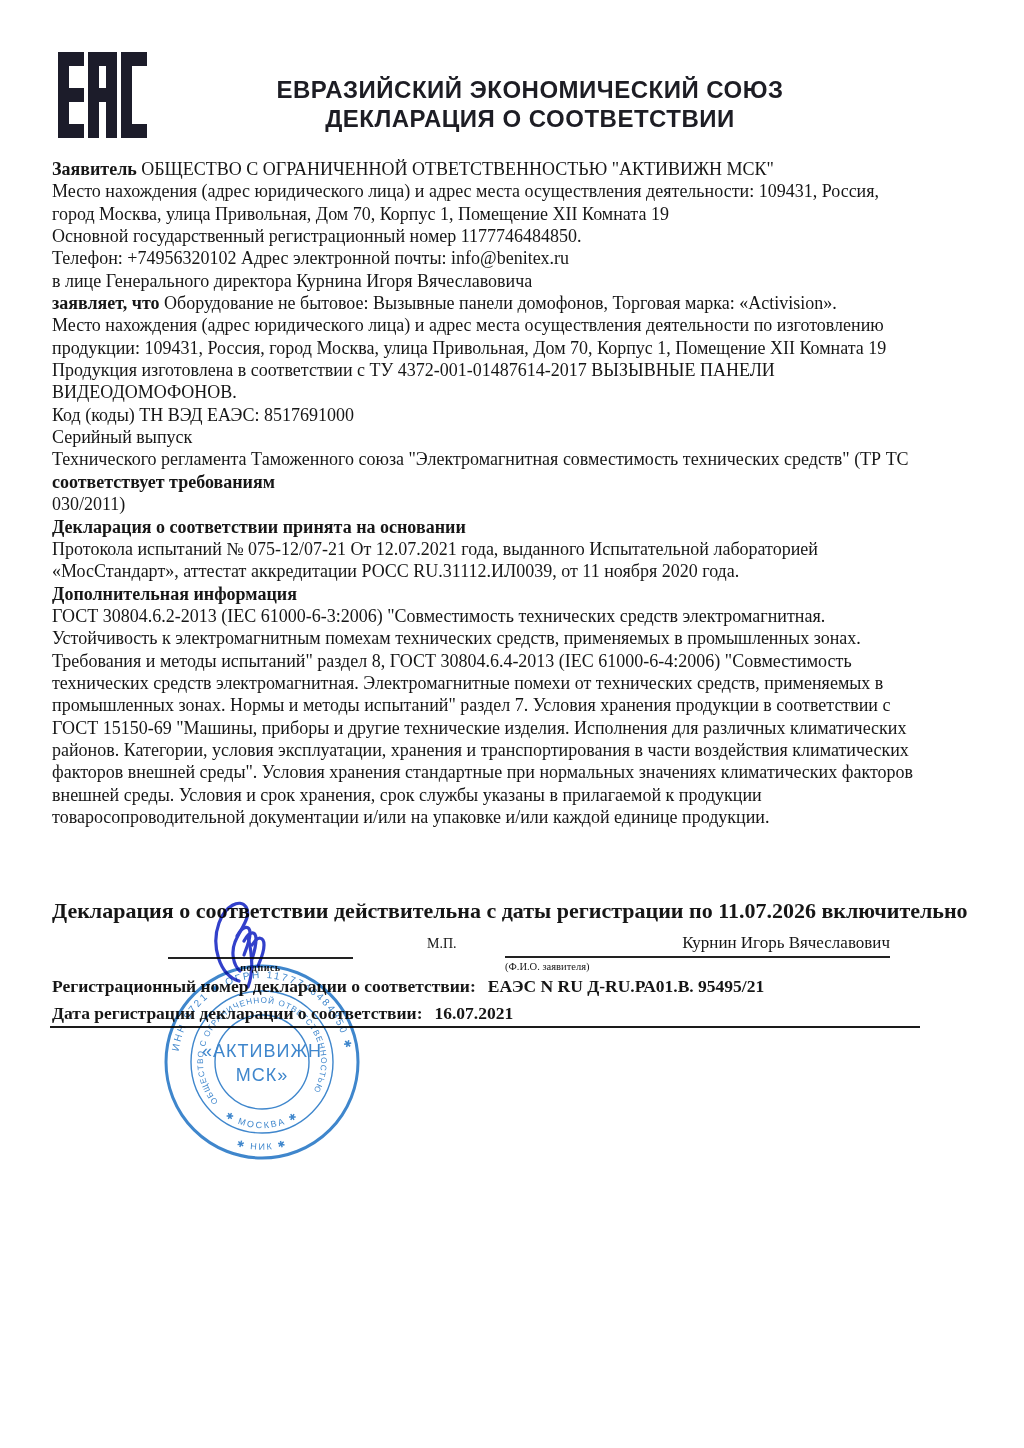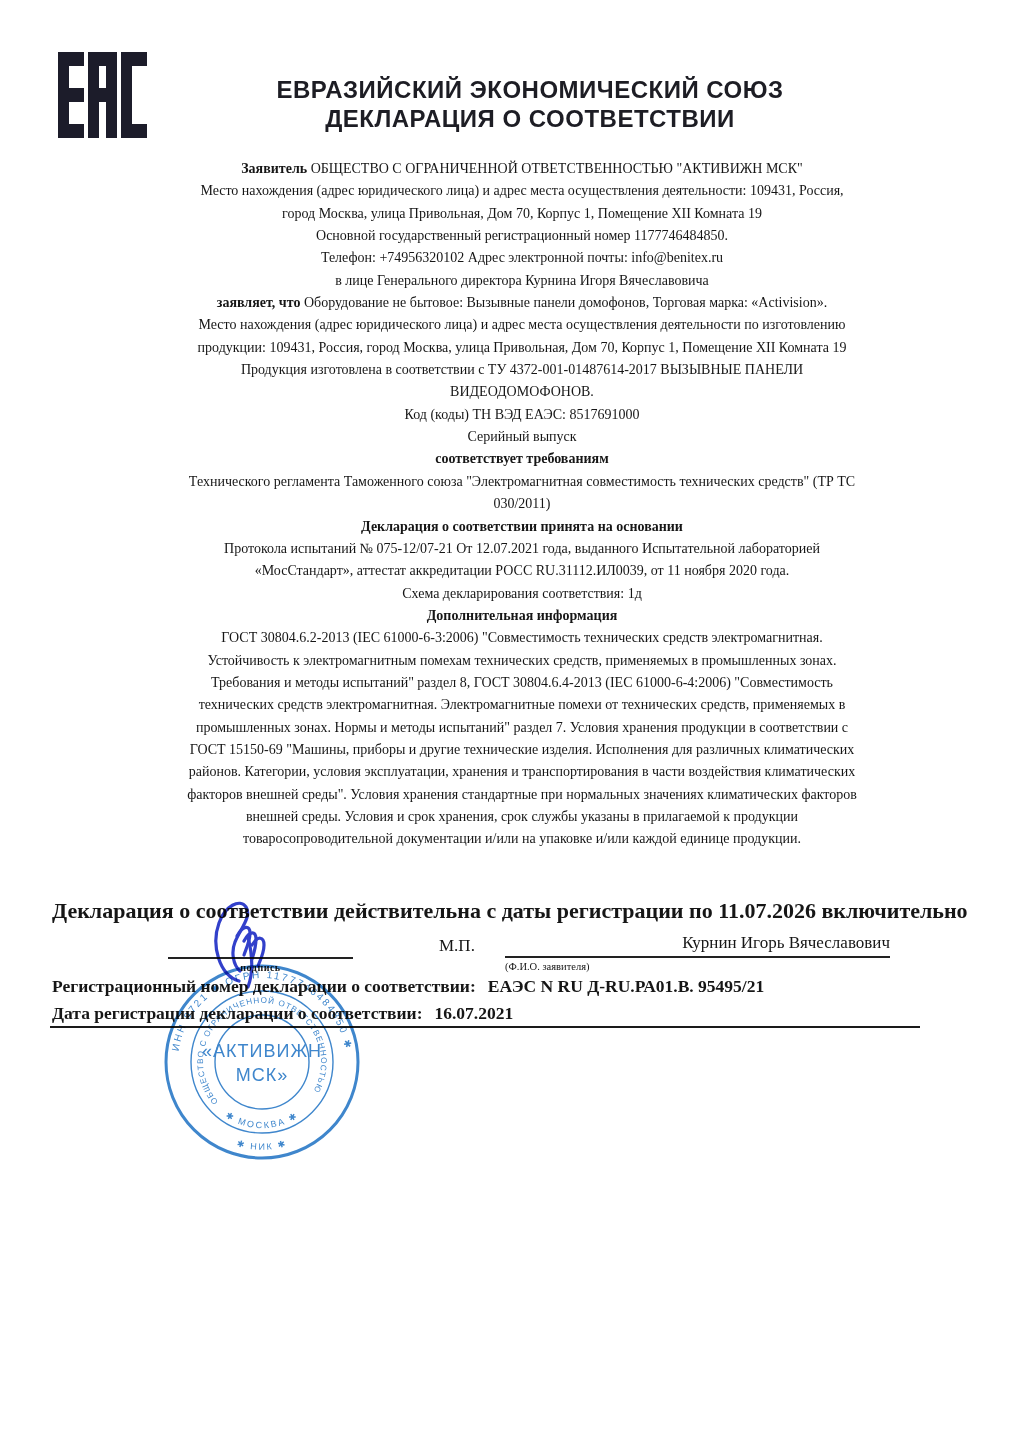--- a/index.html
+++ b/index.html
@@ -10,29 +10,29 @@
   }
   
   .eac-logo{position:absolute;left:58px;top:52px;width:92px;height:86px;}
   .doc-title{
     position:absolute;left:36px;top:54px;width:988px;text-align:center;
     font-family:"Liberation Sans", sans-serif;font-weight:bold;
     font-size:24px;line-height:29px;color:#1d1d24;letter-spacing:.5px;margin-top:21px;
   }
   
   .body-block{position:absolute;left:52px;top:158px;width:940px;}
-  .bline{height:22.35px;white-space:nowrap;font-size:14px;line-height:22.35px;text-align:center;}
+  .bline{height:22.35px;white-space:nowrap;font-size:18px;line-height:22.35px;}
   .bline .b{font-weight:bold;}
   .validity{position:absolute;left:52px;top:898px;font-size:22px;font-weight:bold;white-space:nowrap;}
   
   .sigline-left{position:absolute;left:168px;top:957px;width:185px;border-top:2px solid #222;}
   .sigline-right{position:absolute;left:505px;top:956px;width:385px;border-top:2px solid #222;}
   .sig-label{position:absolute;left:168px;top:962px;width:185px;text-align:center;
     font-size:10px;font-weight:bold;letter-spacing:.5px;}
-  .mp{position:absolute;left:439px;top:936px;font-size:17px;}
+  .mp{position:absolute;left:427px;top:936px;font-size:14px;}
   .fio-name{position:absolute;left:505px;top:933px;width:385px;text-align:right;font-size:17px;}
   .fio-label{position:absolute;left:505px;top:961px;width:385px;text-align:left;font-size:10.5px;}
   
   .reg1{position:absolute;left:52px;top:976px;font-size:17.5px;font-weight:bold;white-space:nowrap;}
   .reg2{position:absolute;left:52px;top:1003px;font-size:17.5px;font-weight:bold;white-space:nowrap;}
   .reg1 .val,.reg2 .val{margin-left:12px;margin-top:16px;}
   .bottom-rule{position:absolute;left:50px;top:1026px;width:870px;border-top:2.5px solid #1a1a1a;}
   
   .signature-svg{position:absolute;left:197px;top:897px;width:92px;height:94px;mix-blend-mode:multiply;}
   .stamp-svg{position:absolute;left:162px;top:962px;width:200px;height:200px;
@@ -75,27 +75,26 @@
       <div class="bline"><span>Основной государственный регистрационный номер 1177746484850.</span></div>
       <div class="bline"><span>Телефон: +74956320102 Адрес электронной почты: info@benitex.ru</span></div>
       <div class="bline"><span>в лице Генерального директора Курнина Игоря Вячеславовича</span></div>
       <div class="bline"><span class="b">заявляет, что</span><span> Оборудование не бытовое: Вызывные панели домофонов, Торговая марка: «Activision».</span></div>
       <div class="bline"><span>Место нахождения (адрес юридического лица) и адрес места осуществления деятельности по изготовлению</span></div>
       <div class="bline"><span>продукции: 109431, Россия, город Москва, улица Привольная, Дом 70, Корпус 1, Помещение XII Комната 19</span></div>
       <div class="bline"><span>Продукция изготовлена в соответствии с ТУ 4372-001-01487614-2017 ВЫЗЫВНЫЕ ПАНЕЛИ</span></div>
       <div class="bline"><span>ВИДЕОДОМОФОНОВ.</span></div>
       <div class="bline"><span>Код (коды) ТН ВЭД ЕАЭС: 8517691000</span></div>
       <div class="bline"><span>Серийный выпуск</span></div>
+      <div class="bline"><span>Технического регламента Таможенного союза "Электромагнитная совместимость технических средств" (ТР ТС</span></div>
       <div class="bline"><span class="b">соответствует требованиям</span></div>
-      <div class="bline"><span>Технического регламента Таможенного союза "Электромагнитная совместимость технических средств" (ТР ТС</span></div>
       <div class="bline"><span>030/2011)</span></div>
       <div class="bline"><span class="b">Декларация о соответствии принята на основании</span></div>
       <div class="bline"><span>Протокола испытаний № 075-12/07-21 От 12.07.2021 года, выданного Испытательной лабораторией</span></div>
       <div class="bline"><span>«МосСтандарт», аттестат аккредитации РОСС RU.31112.ИЛ0039, от 11 ноября 2020 года.</span></div>
-      <div class="bline"><span>Схема декларирования соответствия: 1д</span></div>
       <div class="bline"><span class="b">Дополнительная информация</span></div>
       <div class="bline"><span>ГОСТ 30804.6.2-2013 (IEC 61000-6-3:2006) "Совместимость технических средств электромагнитная.</span></div>
       <div class="bline"><span>Устойчивость к электромагнитным помехам технических средств, применяемых в промышленных зонах.</span></div>
       <div class="bline"><span>Требования и методы испытаний" раздел 8, ГОСТ 30804.6.4-2013 (IEC 61000-6-4:2006) "Совместимость</span></div>
       <div class="bline"><span>технических средств электромагнитная. Электромагнитные помехи от технических средств, применяемых в</span></div>
       <div class="bline"><span>промышленных зонах. Нормы и методы испытаний" раздел 7. Условия хранения продукции в соответствии с</span></div>
       <div class="bline"><span>ГОСТ 15150-69 "Машины, приборы и другие технические изделия. Исполнения для различных климатических</span></div>
       <div class="bline"><span>районов. Категории, условия эксплуатации, хранения и транспортирования в части воздействия климатических</span></div>
       <div class="bline"><span>факторов внешней среды". Условия хранения стандартные при нормальных значениях климатических факторов</span></div>
       <div class="bline"><span>внешней среды. Условия и срок хранения, срок службы указаны в прилагаемой к продукции</span></div>

